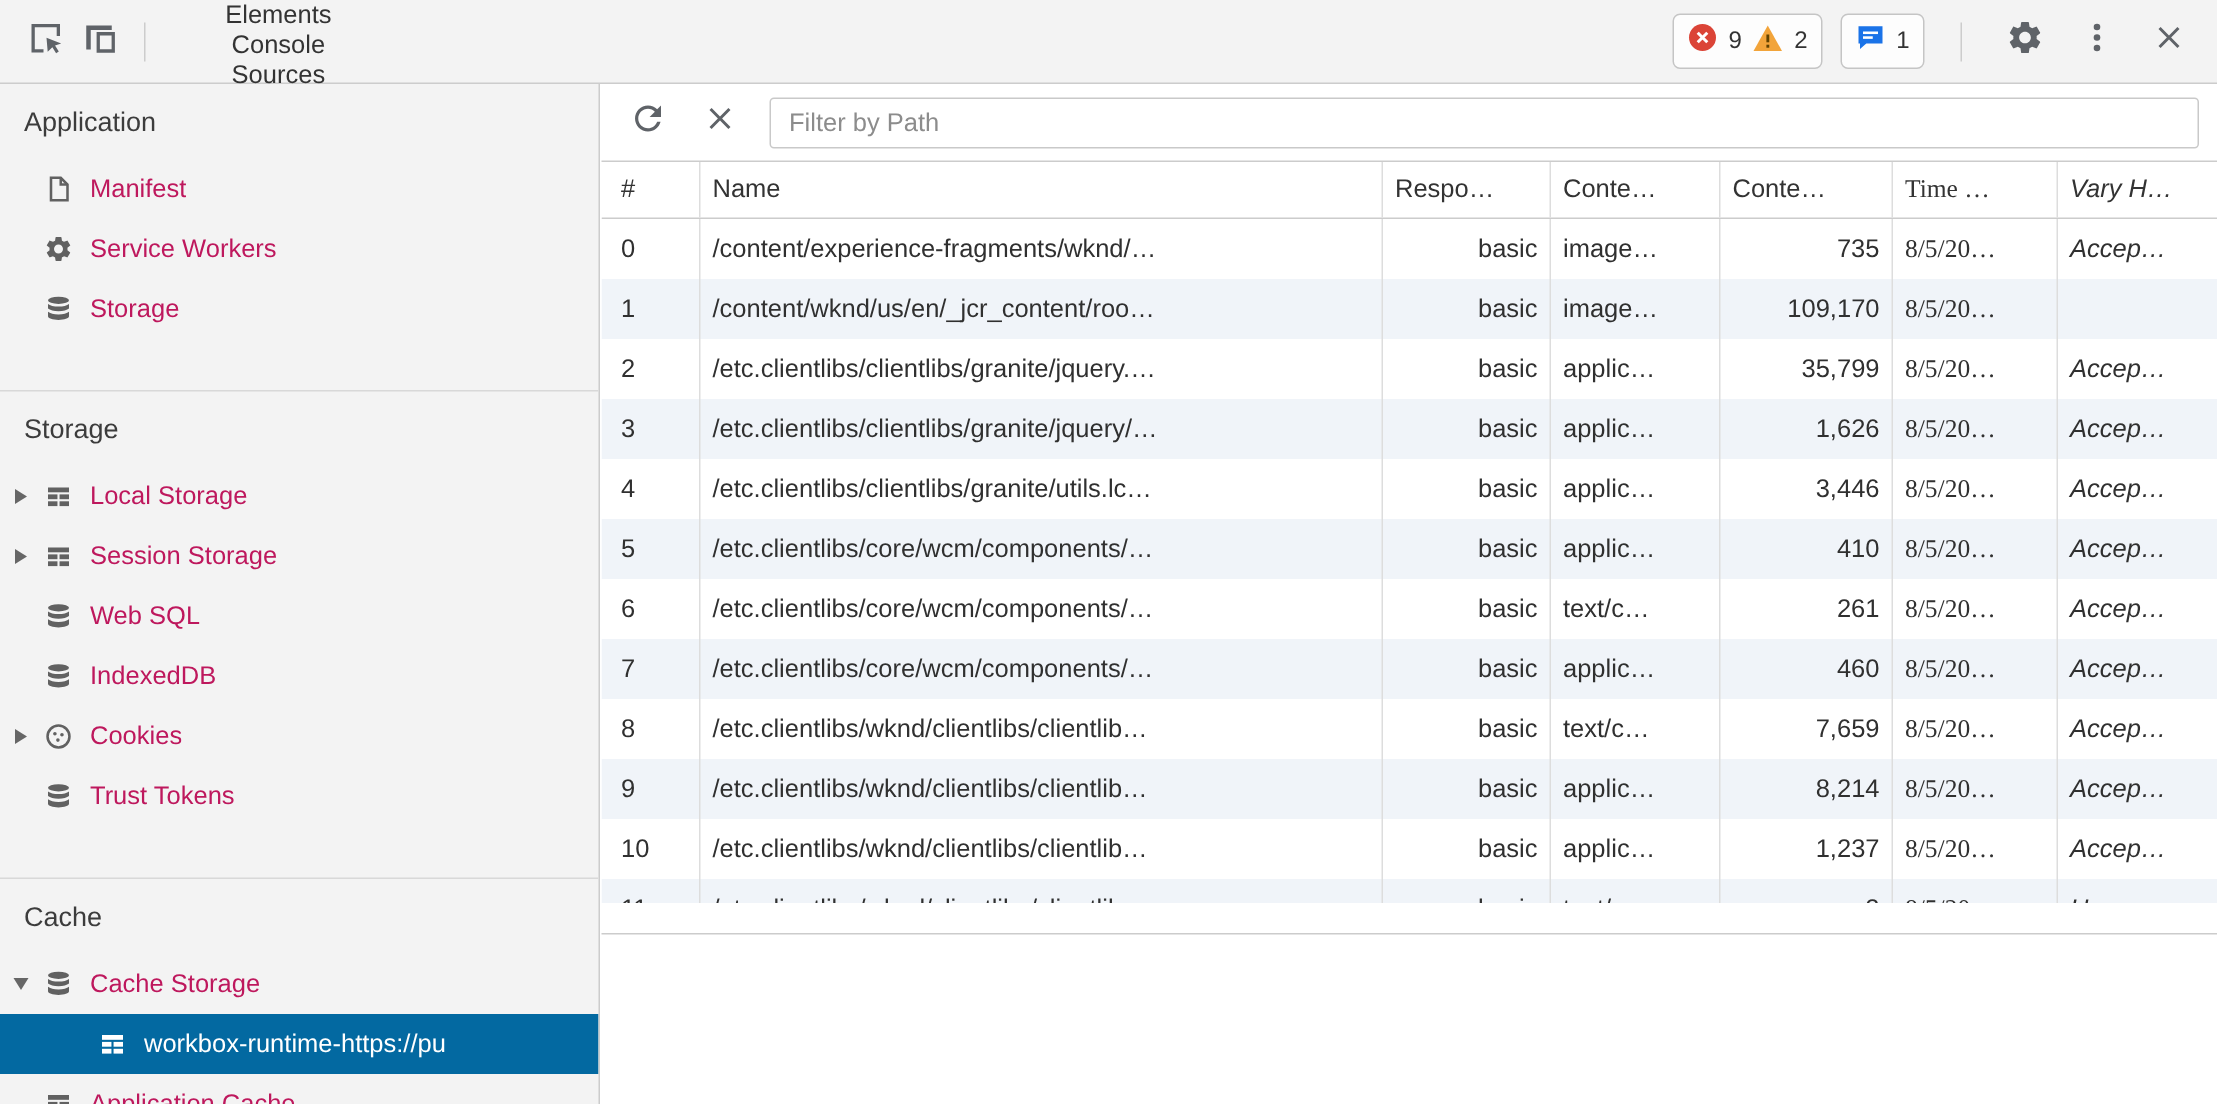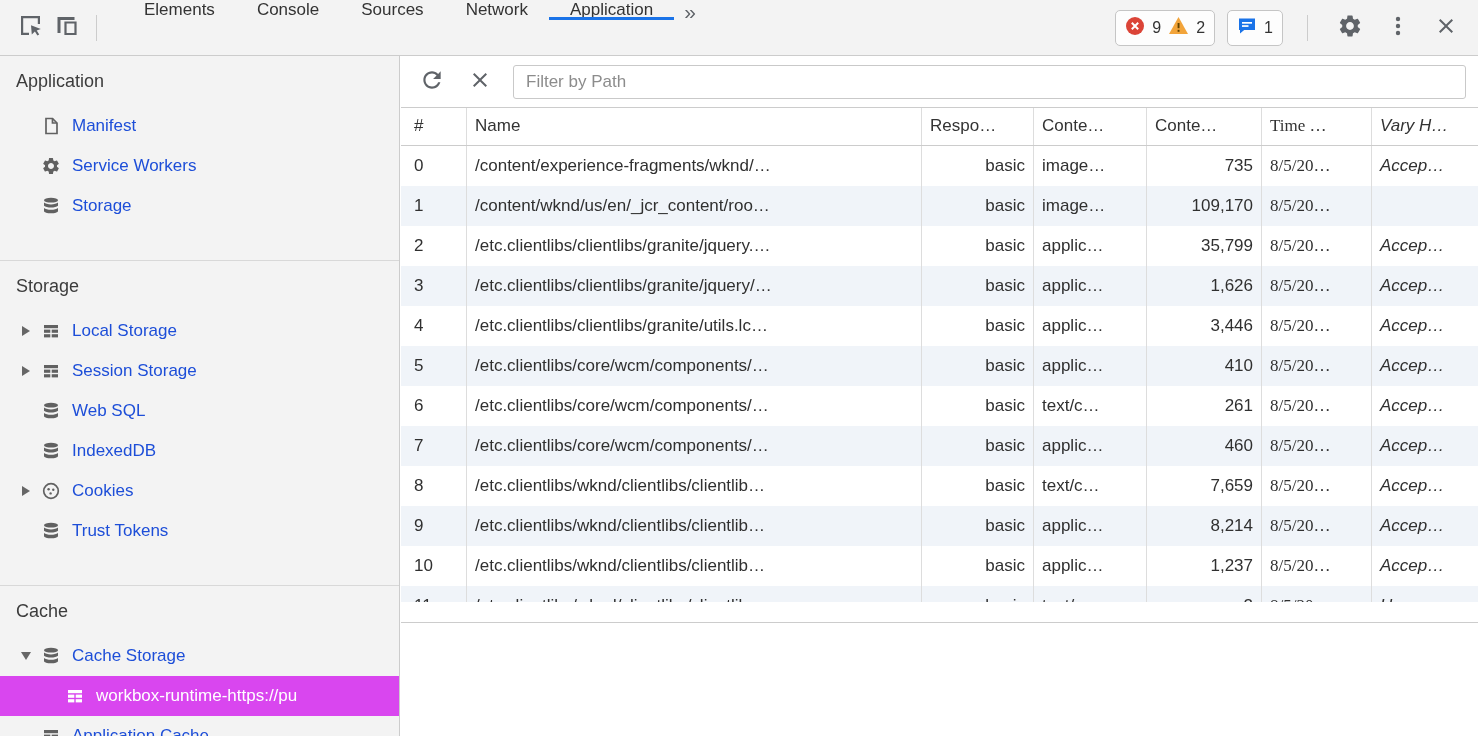--- a/index.html
+++ b/index.html
@@ -8,43 +8,43 @@
     font-family: "Liberation Sans", "DejaVu Sans", sans-serif;
   }
   
   .topbar {
     position: absolute; top: 0; left: 0; width: 1478px; height: 56px;
     background: #f3f3f3; border-bottom: 1px solid #ccc;
     display: flex; align-items: center; padding: 0 14px 0 12px;
   }
   .icon-btn { width: 36px; height: 36px; display: flex; align-items: center; justify-content: center; flex: none; cursor: pointer; }
   .vsep { width: 1px; height: 26px; background: #ccc; margin: 0 12px; flex: none; }
-  .tabs { display: flex; height: 100%; align-items: flex-start; margin-left: 14px; }
+  .tabs { display: flex; height: 100%; align-items: center; margin-left: 14px; flex-direction: column; }
   .tab { padding: 0 21px; display: flex; align-items: center; font-size: 17px; color: #333; position: relative; white-space: nowrap; cursor: pointer; }
   .tab.active::after { content: ""; position: absolute; left: 0; right: 0; bottom: 0; height: 3px; background: #1a73e8; }
   .more-tabs { display: flex; align-items: center; padding: 0 10px; color: #5f6368; font-size: 21px; cursor: pointer; }
   .topbar-right { margin-left: auto; display: flex; align-items: center; gap: 12px; }
   .badge-pill { display: flex; align-items: center; gap: 7px; border: 1px solid #c5c5c5; border-radius: 5px; padding: 5px 9px; background: #fdfdfd; cursor: pointer; }
   .badge-count { font-size: 16px; color: #333; }
   
   .sidebar {
     position: absolute; top: 56px; left: 0; width: 400px; height: 680px;
     background: #f3f3f3; border-right: 1px solid #ccc; overflow: hidden;
   }
   .section { border-bottom: 1px solid #d8d8d8; padding-bottom: 34px; }
   .section:last-child { border-bottom: none; }
   .section-header { height: 50px; display: flex; align-items: center; padding-left: 16px; font-size: 18px; color: #3c3c3c; }
-  .tree-item { height: 40px; display: flex; align-items: center; padding-left: 14px; font-size: 17px; color: #1d4ed8; cursor: pointer; white-space: nowrap; }
+  .tree-item { height: 40px; display: flex; align-items: center; padding-left: 2px; font-size: 17px; color: #be185d; cursor: pointer; white-space: nowrap; }
   .expander { width: 24px; flex: none; display: flex; align-items: center; justify-content: center; }
   .expander.collapsed::before { content: ""; border-left: 8px solid #666; border-top: 5px solid transparent; border-bottom: 5px solid transparent; }
   .expander.expanded::before { content: ""; border-top: 8px solid #666; border-left: 5px solid transparent; border-right: 5px solid transparent; }
   .tree-icon { width: 22px; height: 22px; margin: 0 10px 0 2px; flex: none; color: #616161; display: flex; align-items: center; justify-content: center; }
   .tree-label { overflow: hidden; }
   .tree-item.child { padding-left: 62px; }
-  .tree-item.selected { background: #d946ef; color: #fff; }
+  .tree-item.selected { background: #0369a1; color: #fff; }
   .tree-item.selected .tree-icon { color: #fff; }
   
   .main { position: absolute; top: 56px; left: 401px; width: 1077px; height: 680px; background: #fff; }
   .grid-toolbar { height: 52px; border-bottom: 1px solid #ccc; display: flex; align-items: center; padding: 0 12px 0 14px; }
   .tool-btn { width: 34px; height: 34px; display: flex; align-items: center; justify-content: center; margin-right: 14px; cursor: pointer; flex: none; }
   .filter-input {
     flex: 1; height: 34px; border: 1px solid #c9c9c9; border-radius: 3px;
     font-size: 17px; padding: 0 12px; color: #4c1d95; margin-left: 2px; font-family: inherit; outline: none; background: #fff;
   }
   .filter-input::placeholder { color: #8c8c8c; }

